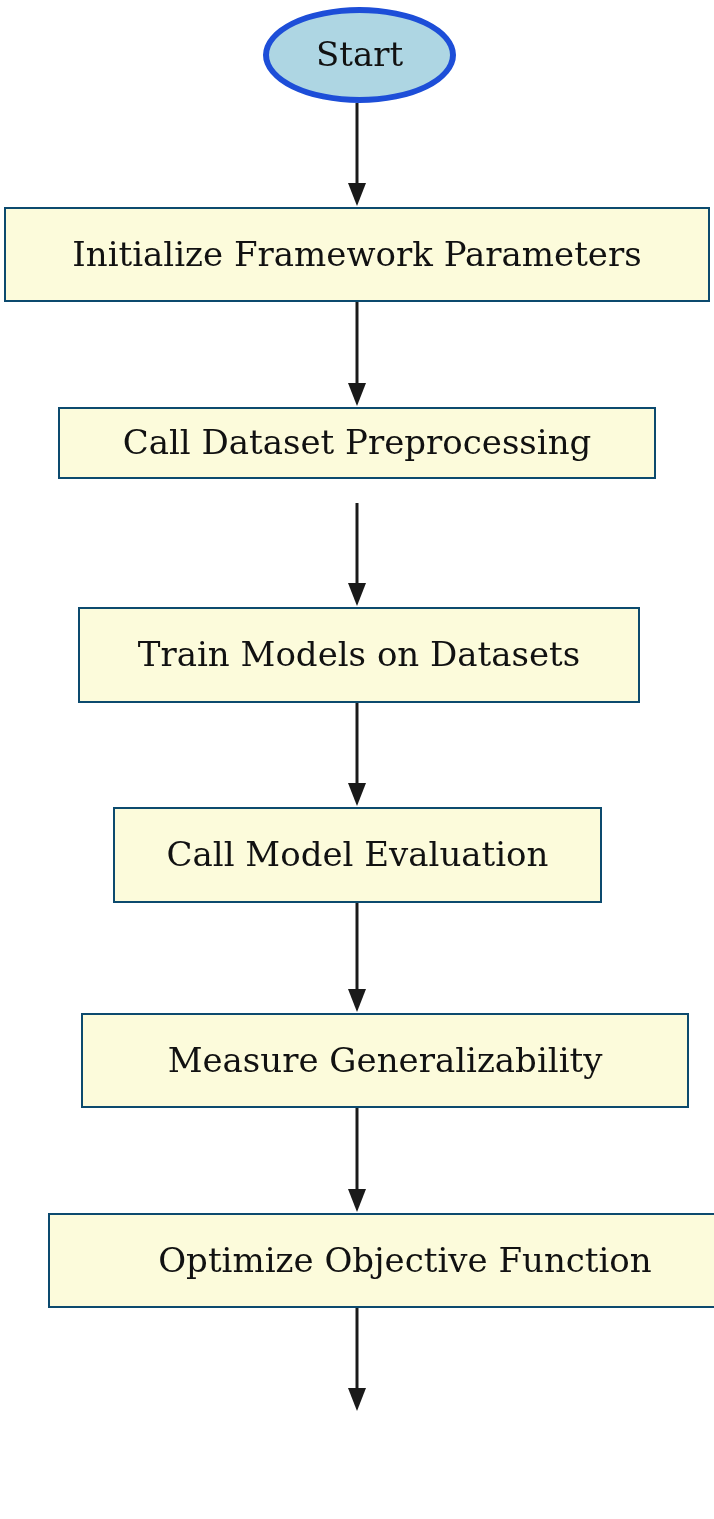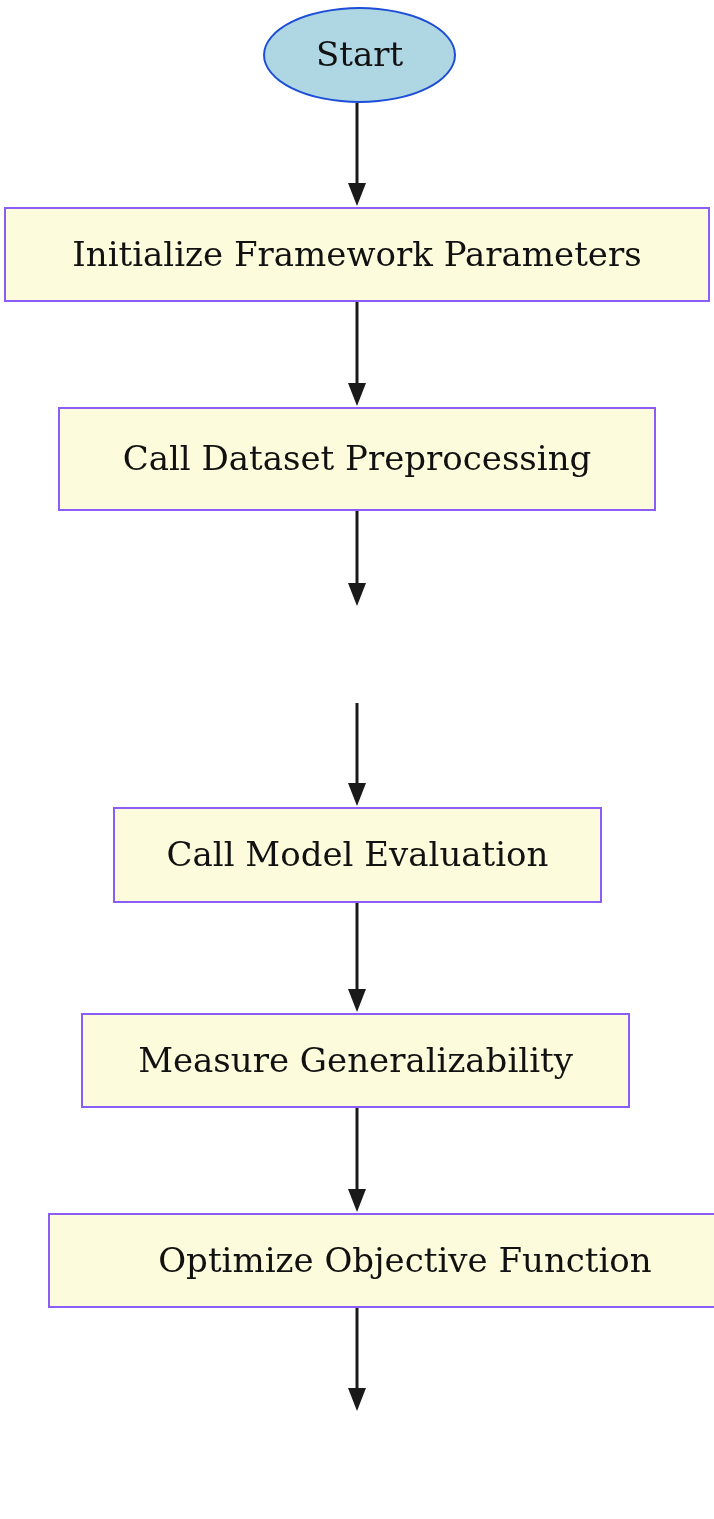--- a/index.html
+++ b/index.html
@@ -26,27 +26,27 @@
     display: flex;
     align-items: center;
     justify-content: center;
     text-align: center;
     color: #111111;
     line-height: 1.1;
     white-space: nowrap;
   }
   .node.process {
     background: #fcfbdb;
-    border: 2px solid #8b5cf6;
+    border: 2px solid #0c4a6e;
     border-radius: 0;
     font-size: 34px;
   }
   .node.terminal {
     background: #aed6e3;
-    border: 2px solid #1d4ed8;
+    border: 6px solid #1d4ed8;
     border-radius: 50%;
     font-size: 34px;
   }
   .node-label {
     display: block;
     pointer-events: none;
   }
   .edge {
     position: absolute;
     pointer-events: none;
@@ -111,30 +111,33 @@
   </div>
 
   <div class="node terminal" style="left:263px; top:7px; width:193px; height:96px;">
     <span class="node-label">Start</span>
   </div>
 
   <div class="node process" style="left:4px; top:207px; width:706px; height:95px;">
     <span class="node-label">Initialize Framework Parameters</span>
   </div>
 
-  <div class="node process" style="left:58px; top:407px; width:598px; height:104px;">
+  <div class="node process" style="left:58px; top:407px; width:598px; height:72px;">
     <span class="node-label">Call Dataset Preprocessing</span>
   </div>
 
+  <div class="node process" style="left:78px; top:607px; width:562px; height:96px;">
+    <span class="node-label">Train Models on Datasets</span>
+  </div>
 
   <div class="node process" style="left:113px; top:807px; width:489px; height:96px;text-align:center;">
     <span class="node-label">Call Model Evaluation</span>
   </div>
 
-  <div class="node process" style="left:81px; top:1013px; width:549px; height:95px;">
+  <div class="node process" style="left:81px; top:1013px; width:608px; height:95px;">
     <span class="node-label">Measure Generalizability</span>
   </div>
 
   <div class="node process" style="left:48px; top:1213px; width:714px; height:95px;">
     <span class="node-label">Optimize Objective Function</span>
   </div>
 
 
 </div>
 

